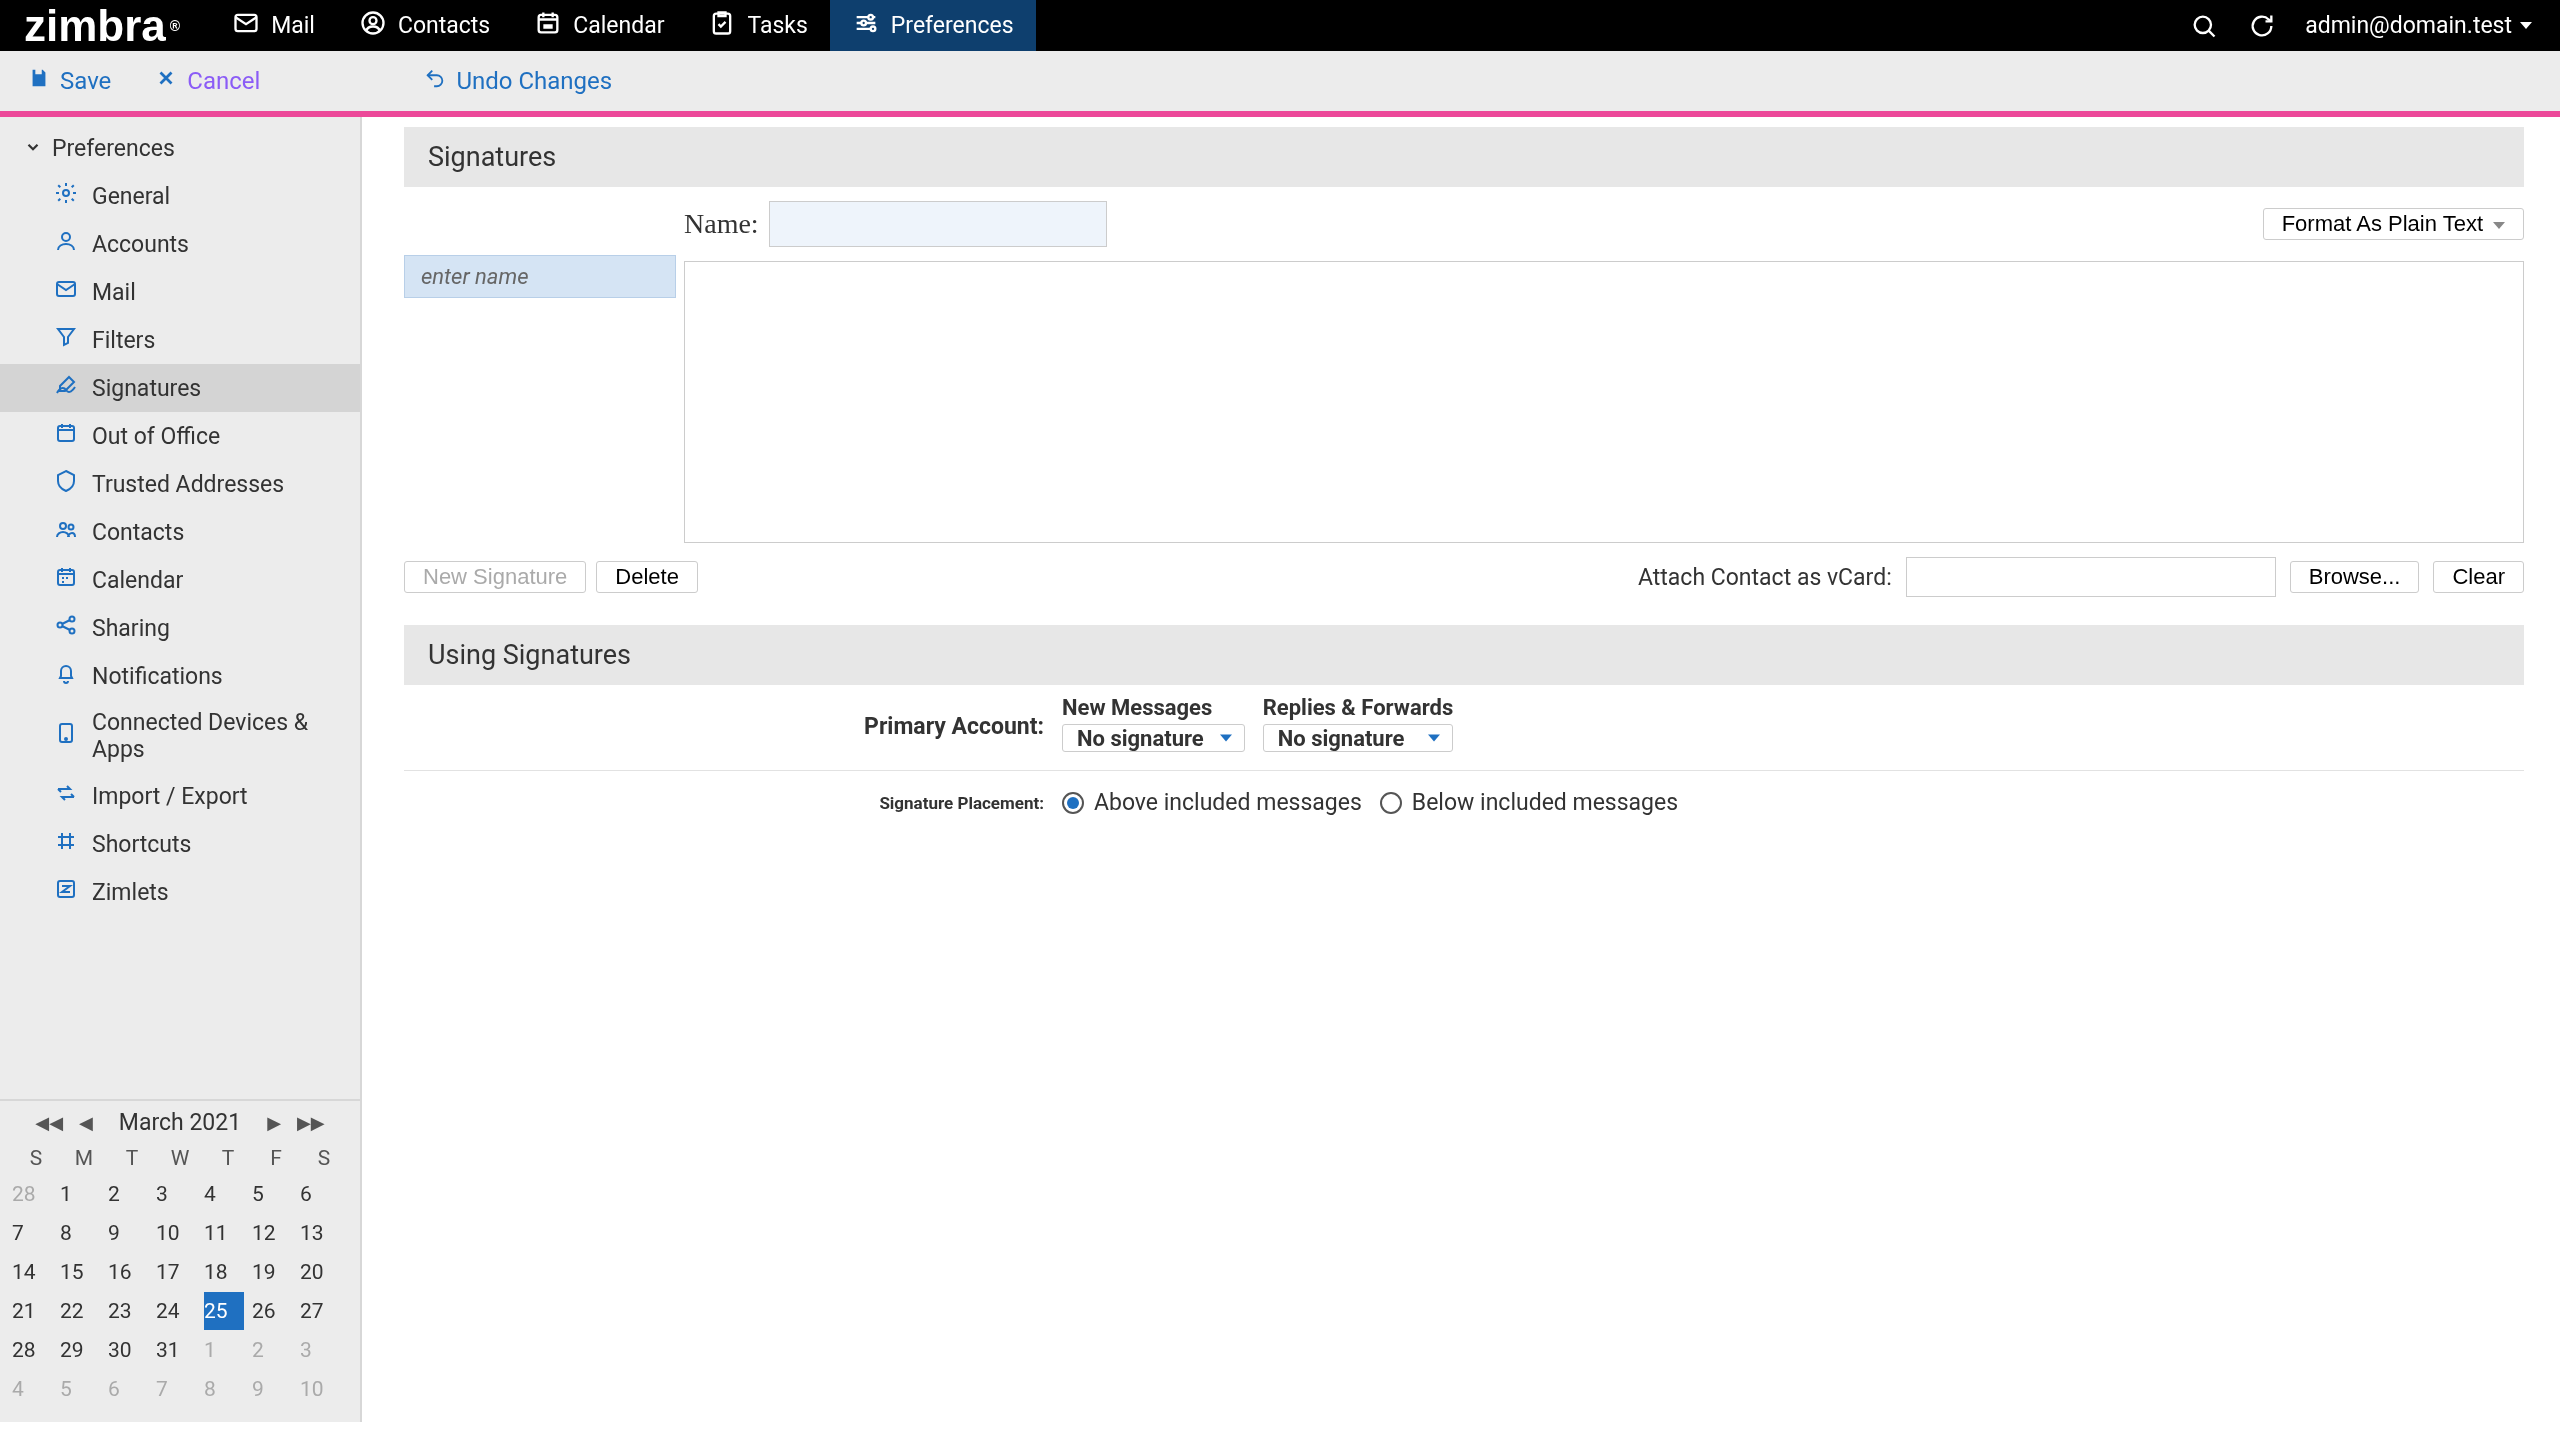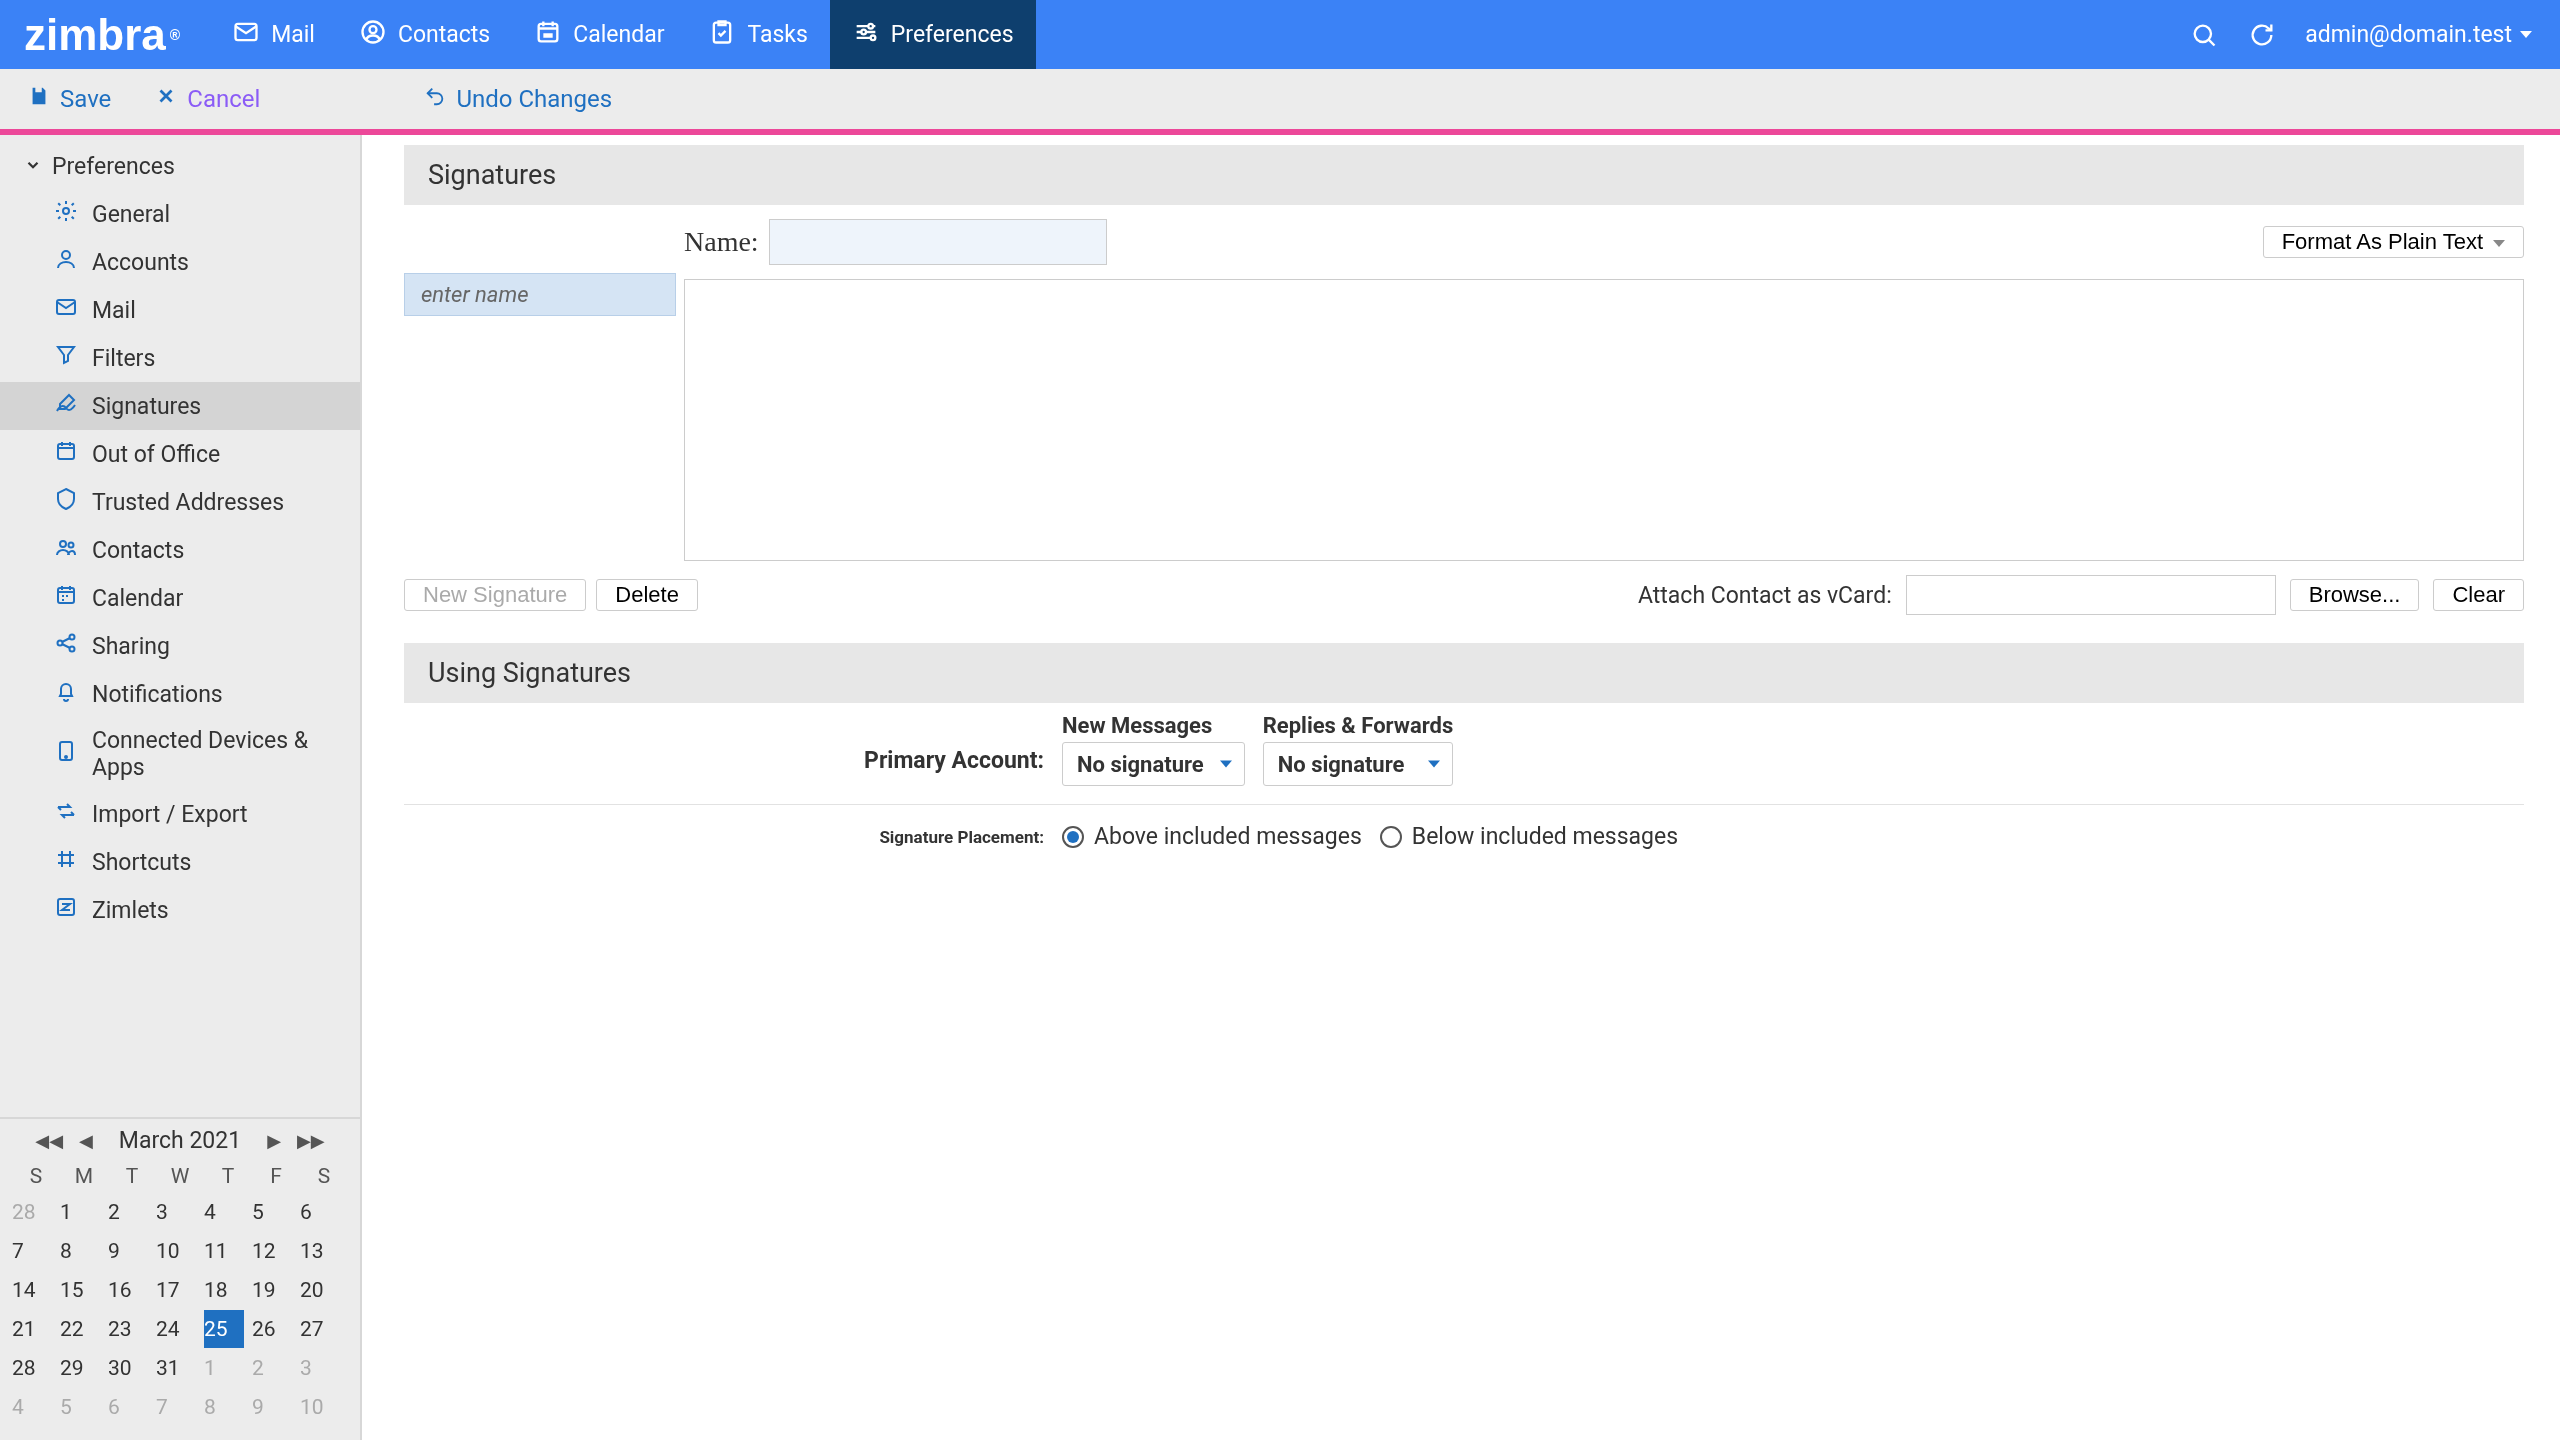--- a/index.html
+++ b/index.html
@@ -1,20 +1,20 @@
 <!DOCTYPE html>
 <html><head>
 <meta charset="utf-8">
 <style>
 * { box-sizing: border-box; margin: 0; padding: 0; }
 html, body { width: 2560px; height: 1440px; overflow: hidden; }
 body { font-family: -apple-system, BlinkMacSystemFont, "Segoe UI", Roboto, Helvetica, Arial, sans-serif; font-size: 23px; color: #333; background: #fff; }
 
 
-.header { height: 69px; background: #3b82f6; display: flex; align-items: center; color: #fff; }
+.header { height: 51px; background: #000000; display: flex; align-items: center; color: #fff; }
 .logo { font-size: 44px; font-weight: 700; letter-spacing: 0px; margin-left: 24px; margin-right: 30px; display: flex; align-items: center; color: #fff; font-family: Arial, sans-serif; text-transform: lowercase; }
 .logo-dot { font-size: 14px; vertical-align: super; margin-left: 4px; }
 .nav-tabs { display: flex; height: 100%; }
 .nav-tab { display: flex; align-items: center; padding: 0 22px; height: 100%; cursor: pointer; color: #fff; gap: 11px; font-size: 23px; }
 .nav-tab.active { background: #0e3f6e; }
 .nav-tab svg { width: 28px; height: 28px; }
 .header-right { margin-left: auto; display: flex; align-items: center; gap: 28px; padding-right: 28px; height: 100%; }
 .header-icon { width: 30px; height: 30px; cursor: pointer; display: flex; align-items: center; justify-content: center; }
 .header-icon svg { width: 28px; height: 28px; }
 .user-label { font-size: 23px; display: flex; align-items: center; gap: 8px; cursor: pointer; }
@@ -63,21 +63,21 @@
 .btn .caret2 { display: inline-block; width: 0; height: 0; border-left: 6px solid transparent; border-right: 6px solid transparent; border-top: 7px solid #888; margin-left: 10px; vertical-align: middle; }
 .sig-item { background: #d5e4f4; border: 1px solid #b8cfe8; padding: 8px 16px; font-style: italic; color: #666; font-size: 22px; }
 .sig-textarea { width: 100%; height: 282px; border: 1px solid #ccc; resize: none; font-size: 22px; padding: 10px; }
 .sig-buttons { display: flex; gap: 10px; margin-top: 14px; align-items: center; }
 .vcard-row { margin-left: auto; display: flex; align-items: center; gap: 14px; }
 .vcard-row input { width: 370px; height: 40px; border: 1px solid #ccc; padding: 0 8px; font-size: 22px; }
 .row1 { display: flex; align-items: flex-end; gap: 18px; padding: 10px 0 18px 0; border-bottom: 1px solid #e2e2e2; }
 .row1-label { width: 640px; text-align: right; font-weight: 700; font-size: 23px; padding-bottom: 12px; }
 .select-col { display: flex; flex-direction: column; gap: 4px; font-weight: bold; }
 .select-col-label { font-size: 22px; color: #333; }
-.select-lite { border: 1px solid #ccc; height: 44px; min-width: 168px; padding: 0 40px 0 14px; font-size: 22px; display: flex; align-items: center; position: relative; cursor: pointer; background: #fff; border-radius: 3px; }
+.select-lite { border: 1px solid #ccc; height: 28px; min-width: 168px; padding: 0 40px 0 14px; font-size: 22px; display: flex; align-items: center; position: relative; cursor: pointer; background: #fff; border-radius: 3px; }
 .select-lite .caret3 { position: absolute; right: 12px; top: 50%; transform: translateY(-50%); width: 0; height: 0; border-left: 6px solid transparent; border-right: 6px solid transparent; border-top: 7px solid #1f70c1; }
 
 .row2 { display: flex; align-items: center; gap: 18px; margin-top: 18px; }
 .row2-label { width: 640px; text-align: right; font-weight: 700; font-size: 17px; }
 .radio-opt { display: flex; align-items: center; gap: 10px; font-size: 23px; cursor: pointer; }
 .radio { width: 22px; height: 22px; border: 2px solid #555; border-radius: 50%; display: inline-flex; align-items: center; justify-content: center; }
 .radio.checked::after { content: ''; width: 12px; height: 12px; background: #1f70c1; border-radius: 50%; }
 
 .sig-right { flex: 1; display: flex; flex-direction: column; }
 .sig-top-row { display: flex; align-items: center; }

